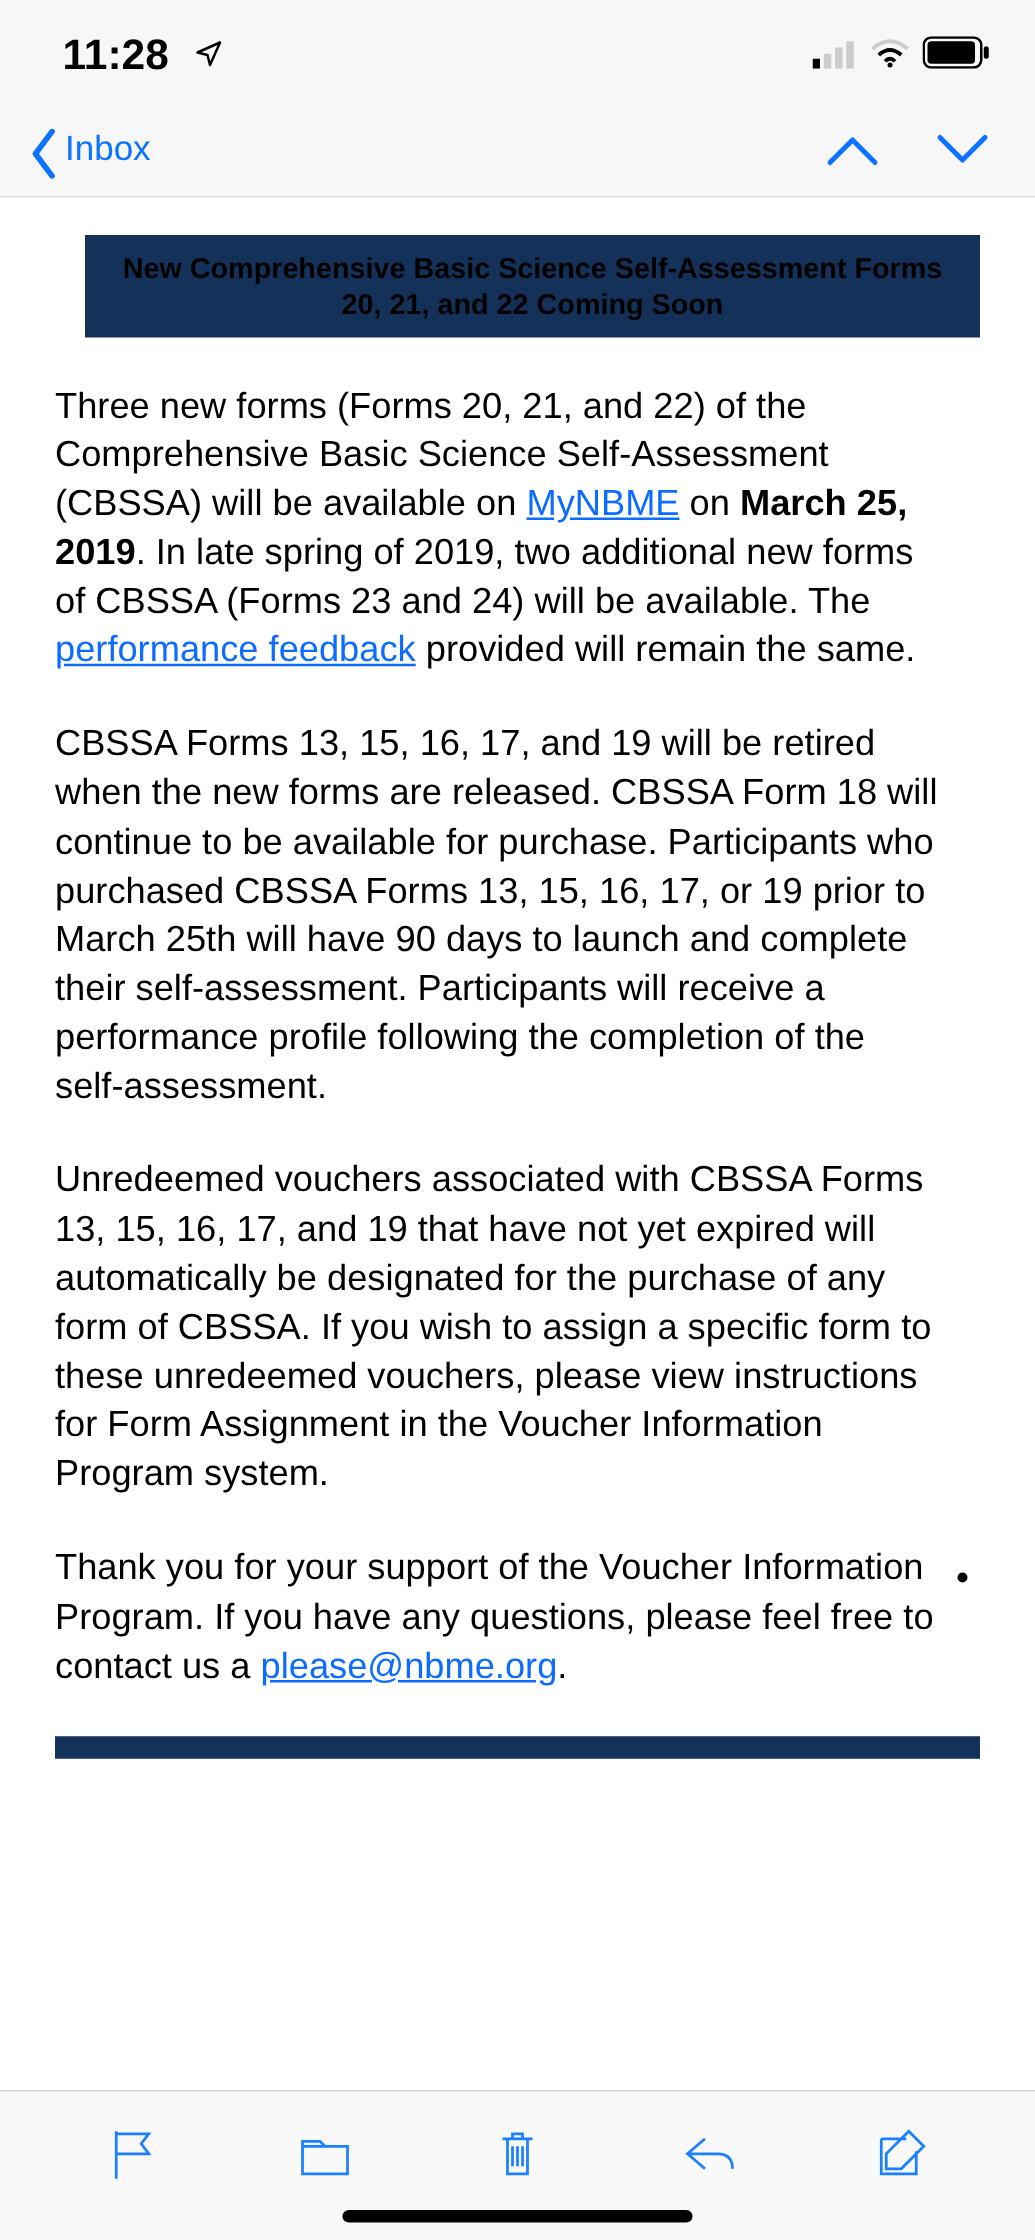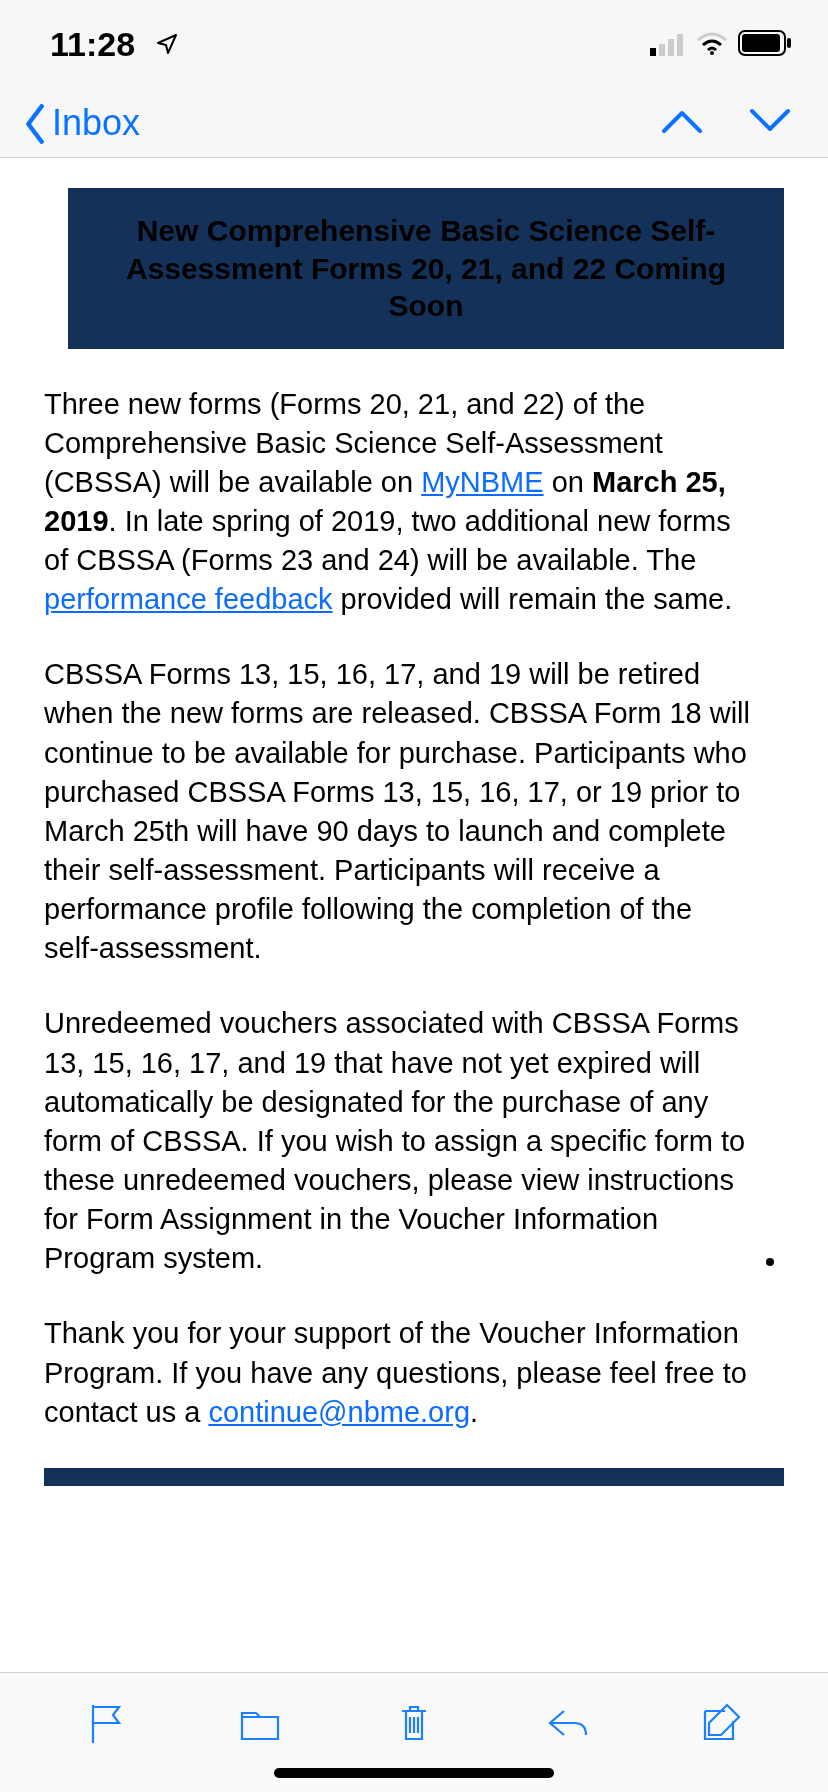--- a/index.html
+++ b/index.html
@@ -28,44 +28,44 @@
     height: 70px;
     display: flex;
     align-items: center;
     justify-content: space-between;
     padding: 0 36px 0 20px;
     background: #f7f7f7;
     border-bottom: 1px solid #d0d0d0;
   }
   .back-btn {
     display: flex;
-    align-items: flex-end;
+    align-items: flex-start;
     color: #0b73ff;
-    font-size: 36px;
+    font-size: 28px;
     gap: 2px;
   }
   .back-btn svg { width: 30px; height: 40px; }
   .nav-right { display: flex; gap: 44px; }
   .nav-right svg { width: 44px; height: 36px; }
   .content {
     flex: 1;
     background: #fff;
     overflow: hidden;
     position: relative;
   }
   .email-body {
     padding: 30px 44px 0 44px;
   }
   .banner {
     background: #14315a;
     color: #000;
     font-weight: 700;
-    font-size: 30px;
+    font-size: 23px;
     text-align: center;
-    padding: 24px 30px;
+    padding: 12px 30px;
     line-height: 1.25;
     margin-bottom: 36px;
     margin-left: 24px;
   }
   .para {
     font-size: 29px;
     line-height: 1.35;
     color: #000;
     margin-bottom: 36px;
     padding-right: 34px;
@@ -177,21 +177,21 @@
       <span>Three new forms (Forms 20, 21, and 22) of the Comprehensive Basic Science Self-Assessment (CBSSA) will be available on </span><a class="link">MyNBME</a><span> on </span><span class="bold">March 25, 2019</span><span>. In late spring of 2019, two additional new forms of CBSSA (Forms 23 and 24) will be available. The </span><a class="link">performance feedback</a><span> provided will remain the same.</span>
     </p>
 
     <p class="para">
       <span>CBSSA Forms 13, 15, 16, 17, and 19 will be retired when the new forms are released. CBSSA Form 18 will continue to be available for purchase. Participants who purchased CBSSA Forms 13, 15, 16, 17, or 19 prior to </span><span class="uline">March 25th</span><span> will have 90 days to launch and complete their self-assessment. Participants will receive a performance profile following the completion of the self-assessment.</span>
     </p>
 
     <p class="para">Unredeemed vouchers associated with CBSSA Forms 13, 15, 16, 17, and 19 that have not yet expired will automatically be designated for the purchase of any form of CBSSA. If you wish to assign a specific form to these unredeemed vouchers, please view instructions for Form Assignment in the Voucher Information Program system.</p>
 
     <p class="para">
-      <span>Thank you for your support of the Voucher Information Program. If you have any questions, please feel free to contact us a </span><a class="link">continue@nbme.org</a><span>.</span>
+      <span>Thank you for your support of the Voucher Information Program. If you have any questions, please feel free to contact us a </span><a class="link">please@nbme.org</a><span>.</span>
     </p>
   </div>
   <div class="side-dot"></div>
   <div class="hr-banner"></div>
 </div>
 
 <div class="toolbar">
   <div class="toolbar-btn">
     <svg viewBox="0 0 48 48">
       <path d="M10 6 V44 M10 8 H36 L30 16 L36 24 H10"></path>

